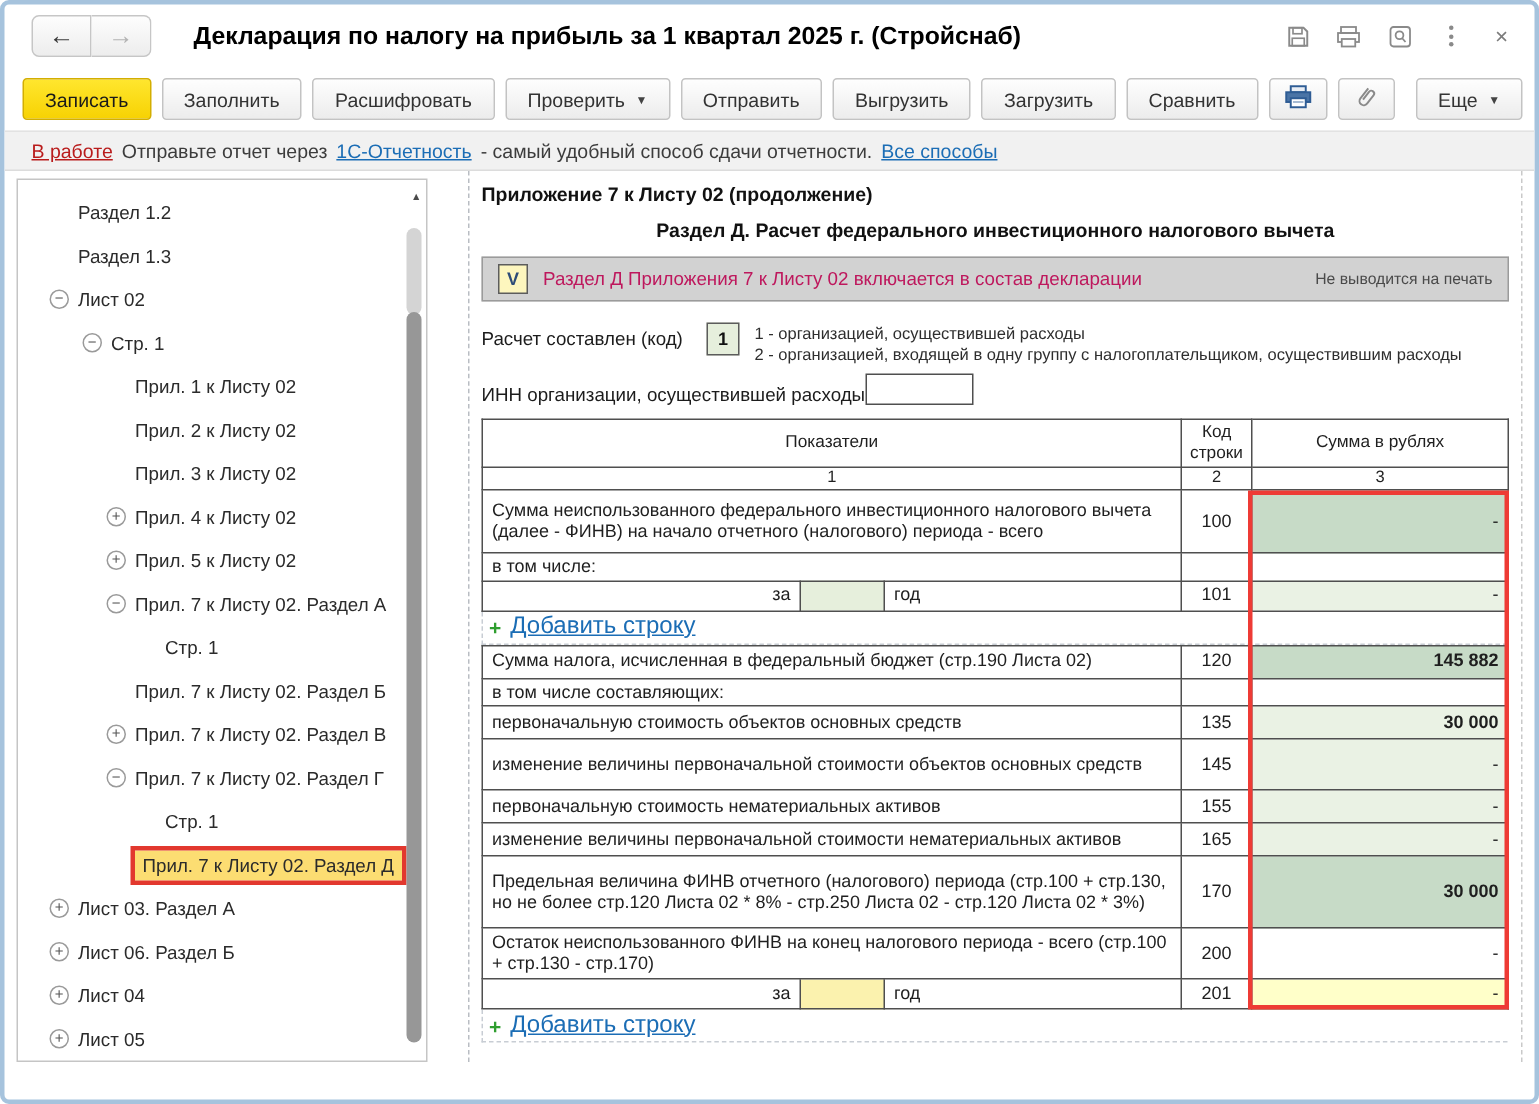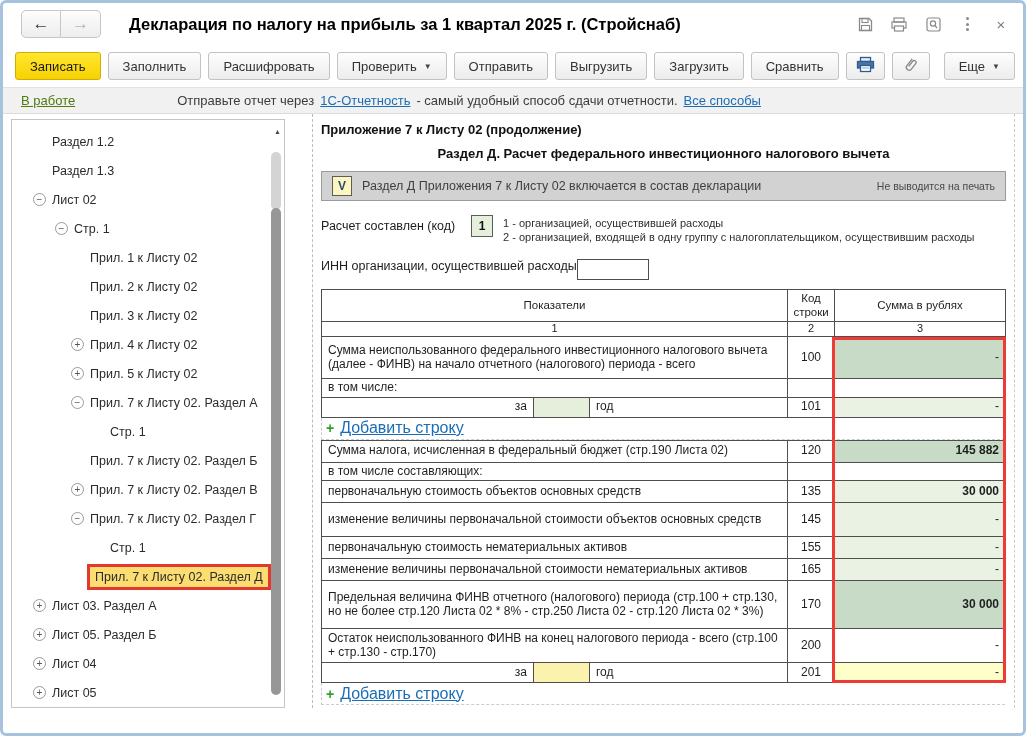--- a/index.html
+++ b/index.html
@@ -40,21 +40,21 @@
     background:linear-gradient(#ffe62e,#f7d203); border-color:#d3ae00; color:#1a1a1a;
   }
   .btn.iconbtn { padding:0 9px; }
   .caret { font-size:8px; color:#444; margin-left:2px; }
   .spacer { flex:1; }
   
   .statusbar {
     height:27px; background:#f1f1f1; border-top:1px solid #e2e2e2; border-bottom:1px solid #dcdcdc;
     display:flex; align-items:center; font-size:13px; padding:0 18px; gap:6px;
   }
-  .state-link { color:#4d7c0f; text-decoration:underline; cursor:pointer; margin-right:96px; }
+  .state-link { color:#b91c1c; text-decoration:underline; cursor:pointer; }
   .status-msg { color:#3c3c3c; }
   a.blue, .blue { color:#1b6db5; text-decoration:underline; cursor:pointer; }
   
   .bodyrow { display:flex; height:594px; align-items:stretch; }
   .tree-panel {
     width:274px; margin-left:8px; margin-top:5px; border:1px solid #c5c5c5;
     background:#fff; position:relative; overflow:hidden; flex:none;
   }
   .tree { padding-top:7px; }
   .tree-item { height:29px; display:flex; align-items:center; font-size:12.5px; color:#2b2b2b; cursor:pointer; }
@@ -79,30 +79,30 @@
   .corner-title { text-align:left; font-size:13px; font-weight:bold; color:#111; padding-right:2px; }
   .section-title { text-align:center; font-size:13px; font-weight:bold; color:#111; margin-top:9px; }
   .banner {
     margin-top:10px; height:30px; background:#d2d2d2; border:1px solid #9b9b9b;
     display:flex; align-items:center; padding:0 10px; gap:10px;
   }
   .chk {
     width:20px; height:20px; background:#fdf6be; border:1px solid #5c5c5c;
     font-size:12px; font-weight:bold; color:#2d4b77; display:flex; align-items:center; justify-content:center; cursor:pointer;
   }
-  .banner-label { font-size:12.5px; color:#404040; flex:1; }
+  .banner-label { font-size:12.5px; color:#be185d; flex:1; }
   .banner-note { font-size:10.5px; color:#4a4a4a; }
   .calc-row { margin-top:14px; display:flex; align-items:flex-start; gap:10px; }
   .calc-label { font-size:12.5px; color:#1c1c1c; padding-top:4px; width:140px; flex:none; }
   .code-box {
     width:22px; height:22px; background:#e6efdc; border:1px solid #5c5c5c; flex:none;
     font-size:12px; font-weight:bold; color:#111; display:flex; align-items:center; justify-content:center; cursor:text;
   }
   .calc-hints { font-size:11px; color:#2e2e2e; line-height:14px; padding-top:1px; }
-  .inn-row { margin-top:15px; display:flex; align-items:flex-start; }
+  .inn-row { margin-top:5px; display:flex; align-items:flex-end; }
   .inn-label { font-size:12.5px; color:#1c1c1c; }
   .inn-input { width:72px; height:21px; border:1px solid #4f4f4f; background:#fff; }
   
   .table-zone { margin-top:9px; position:relative; width:686px; }
   table.decl { border-collapse:collapse; table-layout:fixed; width:684px; font-size:12px; color:#1f1f1f; }
   table.decl td { border:1px solid #4f4f4f; padding:2px 6px; vertical-align:middle; line-height:13.5px; }
   tr.hdr td { text-align:center; font-size:11.5px; padding:1px 2px; }
   tr.nums td { text-align:center; font-size:11px; padding:0; }
   td.code { text-align:center; }
   td.val { text-align:right; padding-right:8px; }
@@ -302,21 +302,21 @@
     <span class="tree-label">Прил. 7 к Листу 02. Раздел Д</span>
   </div>
 
   <div class="tree-item lv1">
     <span class="toggler">+</span>
     <span class="tree-label">Лист 03. Раздел А</span>
   </div>
 
   <div class="tree-item lv1">
     <span class="toggler">+</span>
-    <span class="tree-label">Лист 05. Раздел Б</span>
+    <span class="tree-label">Лист 06. Раздел Б</span>
   </div>
 
   <div class="tree-item lv1">
     <span class="toggler">+</span>
     <span class="tree-label">Лист 04</span>
   </div>
 
   <div class="tree-item lv1">
     <span class="toggler">+</span>
     <span class="tree-label">Лист 05</span>

